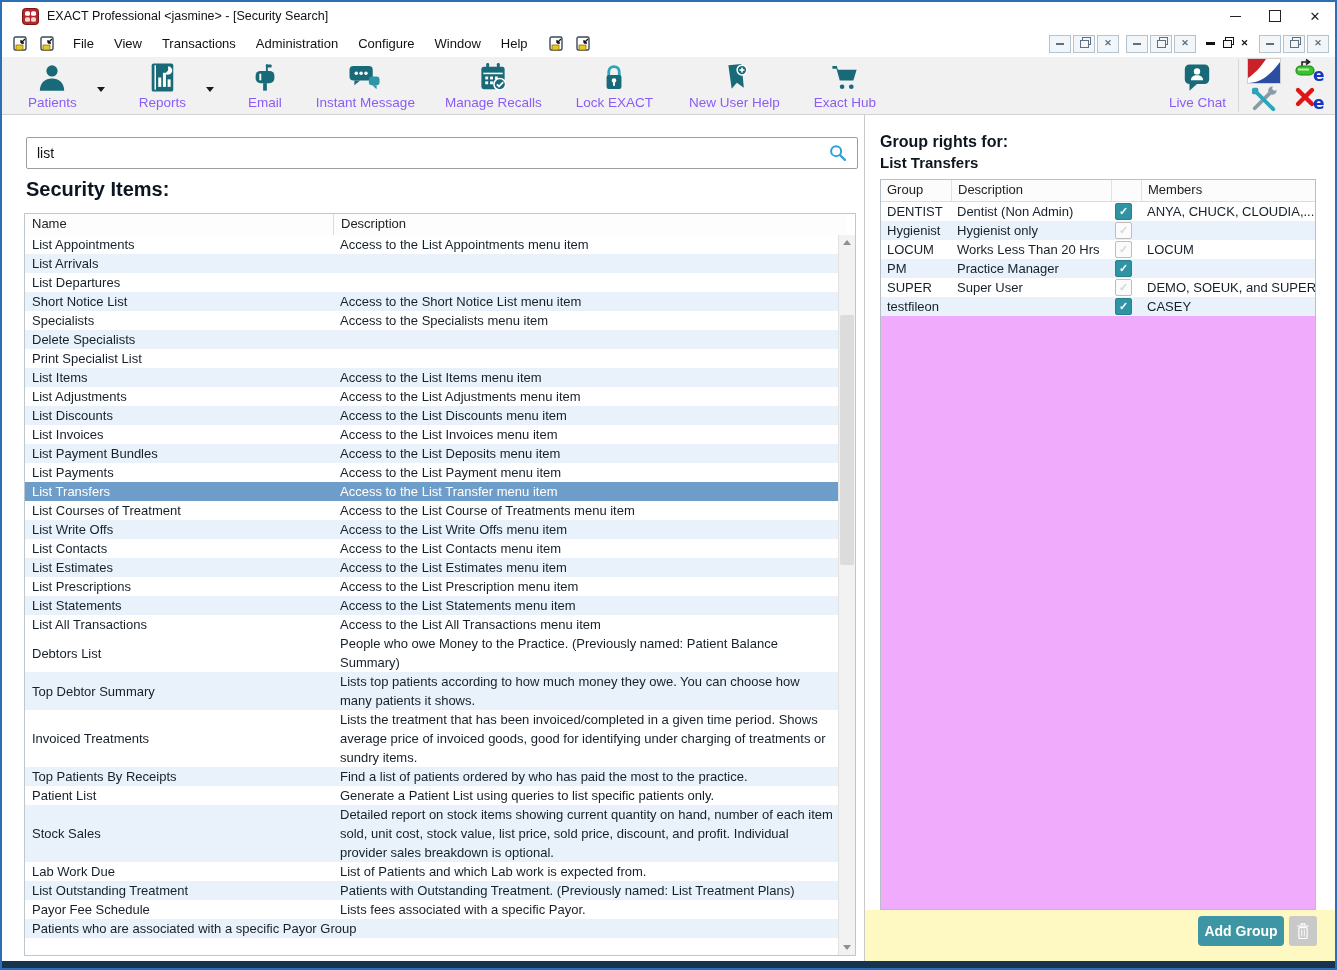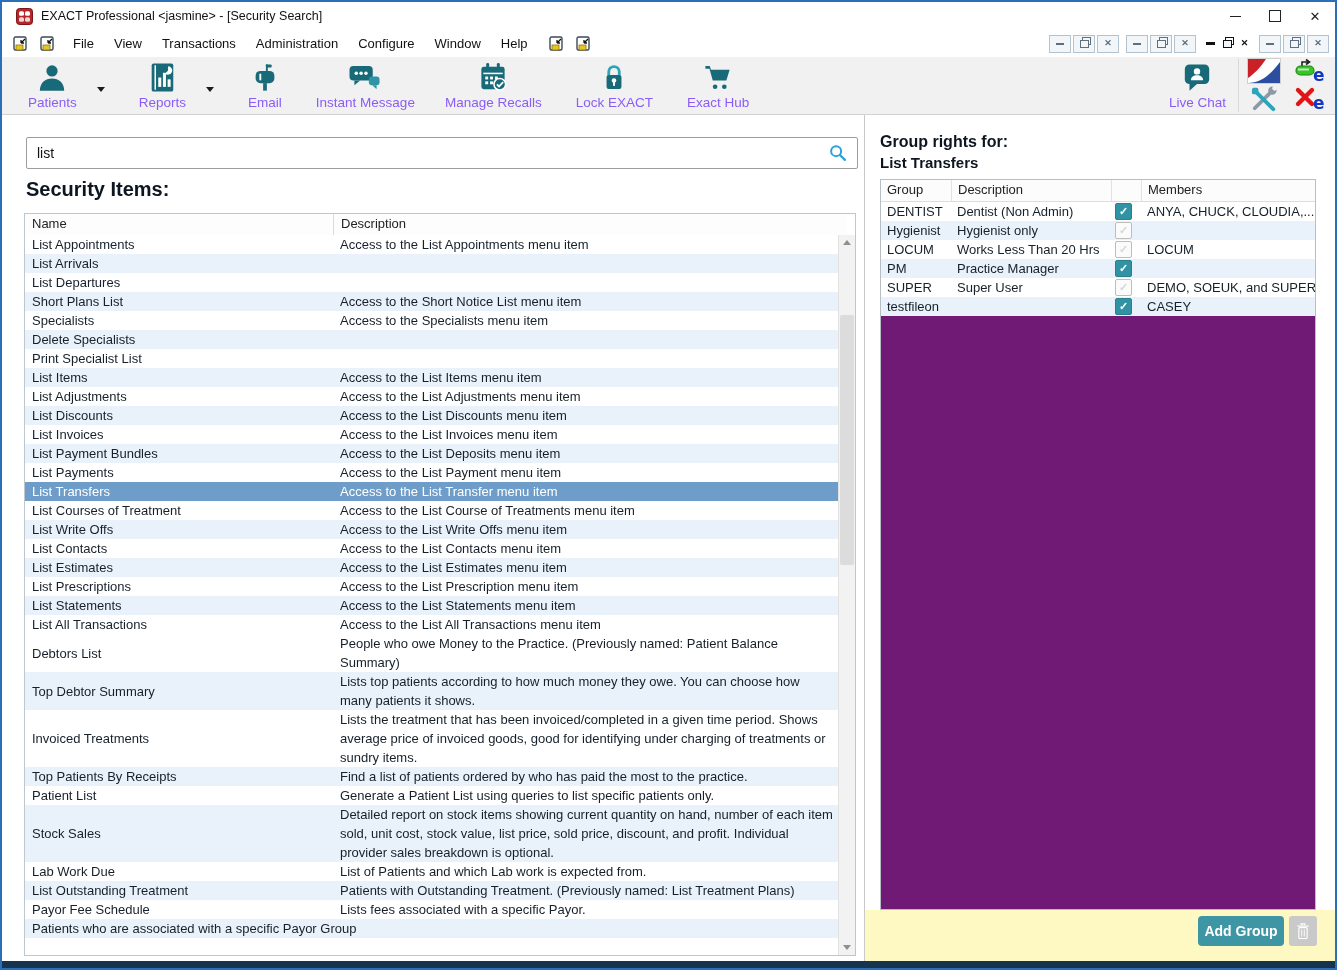--- a/index.html
+++ b/index.html
@@ -1,21 +1,21 @@
 <!DOCTYPE html>
 <html><head>
 <meta charset="utf-8">
 <style>
   html,body{margin:0;padding:0;background:#fff;}
   body{width:1337px;height:970px;overflow:hidden;font-family:"Liberation Sans",sans-serif;
        -webkit-font-smoothing:antialiased;color:#16202a;}
   .app{position:relative;width:1333px;height:966px;border:2px solid #2b6fb8;background:#fff;}
 
   
-  .titlebar{position:absolute;left:4px;top:0;right:0;height:28px;background:#fff;display:flex;align-items:center;}
+  .titlebar{position:absolute;left:10px;top:0;right:0;height:28px;background:#fff;display:flex;align-items:center;}
   .app-icon{margin-left:10px;width:17px;height:17px;flex:0 0 auto;}
   .title-text{margin-left:8px;font-size:12.5px;color:#111;}
   .win-controls{margin-left:auto;display:flex;align-items:center;height:100%;}
   .win-btn{width:40px;height:100%;display:flex;align-items:center;justify-content:center;color:#222;cursor:default;}
   .g-minbar{width:11px;height:1px;background:#222;display:block;}
   .g-maxsq{width:10px;height:10px;border:1px solid #222;display:block;}
   .g-close{font-size:13px;line-height:1;}
 
   
   .menubar{position:absolute;left:0;top:28px;right:0;height:27px;background:#fff;display:flex;align-items:center;border-bottom:1px solid #e3e3e3;}
@@ -73,21 +73,21 @@
   .scr-arrow{position:absolute;left:0;width:16px;height:15px;display:flex;align-items:center;justify-content:center;}
   .scr-up{top:0;}
   .scr-down{bottom:0;}
   .tri-up{width:0;height:0;border-left:4px solid transparent;border-right:4px solid transparent;border-bottom:5px solid #8f8f8f;}
   .tri-down{width:0;height:0;border-left:4px solid transparent;border-right:4px solid transparent;border-top:5px solid #8f8f8f;}
   .scr-thumb{position:absolute;left:1px;width:14px;top:80px;height:250px;background:#dcdcdc;border-radius:2px;}
 
   
   .gr-title{position:absolute;left:15px;top:18px;font-size:16px;font-weight:bold;color:#0d1620;}
   .gr-subtitle{position:absolute;left:15px;top:39px;font-size:15px;font-weight:bold;color:#0d1620;}
-  .gr-table{position:absolute;left:15px;top:64px;width:436px;height:731px;border:1px solid #b7bfc6;background:#701a75;overflow:hidden;box-sizing:border-box;}
+  .gr-table{position:absolute;left:15px;top:64px;width:436px;height:731px;border:1px solid #b7bfc6;background:#f0abfc;overflow:hidden;box-sizing:border-box;}
   .gr-header{display:flex;height:21px;background:#fcfcfc;border-bottom:1px solid #d7dde2;font-size:13px;color:#222;}
   .gr-header .gh{padding:2px 0 0 6px;box-sizing:border-box;}
   .gh-group{width:70px;}
   .gh-desc{width:160px;border-left:1px solid #dde3e8;}
   .gh-check{width:30px;border-left:1px solid #dde3e8;}
   .gh-members{flex:1;border-left:1px solid #dde3e8;}
   .grow{display:flex;align-items:center;height:19px;font-size:13px;background:#fff;}
   .grow.alt{background:#e9f2fa;}
   .gc{box-sizing:border-box;padding-left:6px;white-space:nowrap;overflow:hidden;}
   .gc-group{width:70px;}
@@ -296,20 +296,29 @@
     <div class="tbtn" style="margin-left:14px">
       <svg width="28" height="32" viewBox="0 0 32 32">
         <path d="M10 14 v-4.5 a6 6 0 0 1 12 0 V14" stroke="#2fa3ba" stroke-width="3.2" fill="none"></path>
         <rect x="7.5" y="13" width="17" height="16" rx="2.5" fill="#196a78"></rect>
         <circle cx="16" cy="19.5" r="2.6" fill="#fff"></circle>
           <rect x="14.9" y="20.5" width="2.2" height="5" fill="#fff"></rect>
       </svg>
       <span class="tlabel">Lock EXACT</span>
     </div>
 
+    <div class="tbtn" style="margin-left:16px">
+      <svg width="30" height="32" viewBox="0 0 32 32">
+        <path d="M10 3 L24 1.5 L26.5 27 L19 21.5 L13.5 28 Z" fill="#196a78"></path>
+        <circle cx="24.5" cy="8" r="5.2" fill="#196a78" stroke="#fff" stroke-width="1.6"></circle>
+        <rect x="23.7" y="5.4" width="1.7" height="5.3" fill="#fff"></rect>
+          <rect x="21.9" y="7.2" width="5.3" height="1.7" fill="#fff"></rect>
+      </svg>
+      <span class="tlabel">New User Help</span>
+    </div>
 
     <div class="tbtn" style="margin-left:14px">
       <svg width="32" height="32" viewBox="0 0 32 32">
         <path d="M3 4 h4.5 l1.2 4 H28 l-3.4 11 H10.6 L7.2 7 H3 Z" fill="#196a78"></path>
         <circle cx="13" cy="25.5" r="2.4" fill="#196a78"></circle>
           <circle cx="22.5" cy="25.5" r="2.4" fill="#196a78"></circle>
       </svg>
       <span class="tlabel">Exact Hub</span>
     </div>
 
@@ -380,21 +389,21 @@
               <div class="cell name">List Arrivals</div>
               <div class="cell desc"></div>
             </div>
 
             <div class="srow">
               <div class="cell name">List Departures</div>
               <div class="cell desc"></div>
             </div>
 
             <div class="srow alt">
-              <div class="cell name">Short Plans List</div>
+              <div class="cell name">Short Notice List</div>
               <div class="cell desc">Access to the Short Notice List menu item</div>
             </div>
 
             <div class="srow">
               <div class="cell name">Specialists</div>
               <div class="cell desc">Access to the Specialists menu item</div>
             </div>
 
             <div class="srow alt">
               <div class="cell name">Delete Specialists</div>

